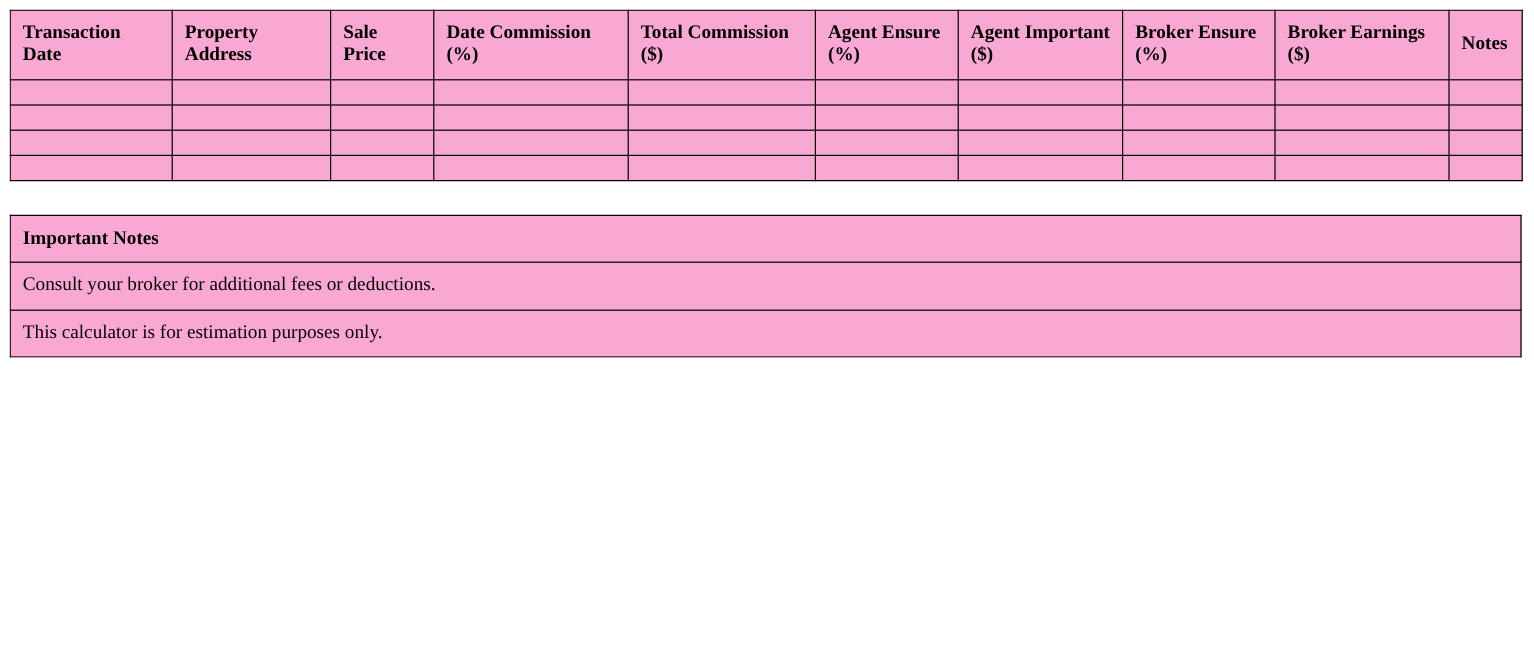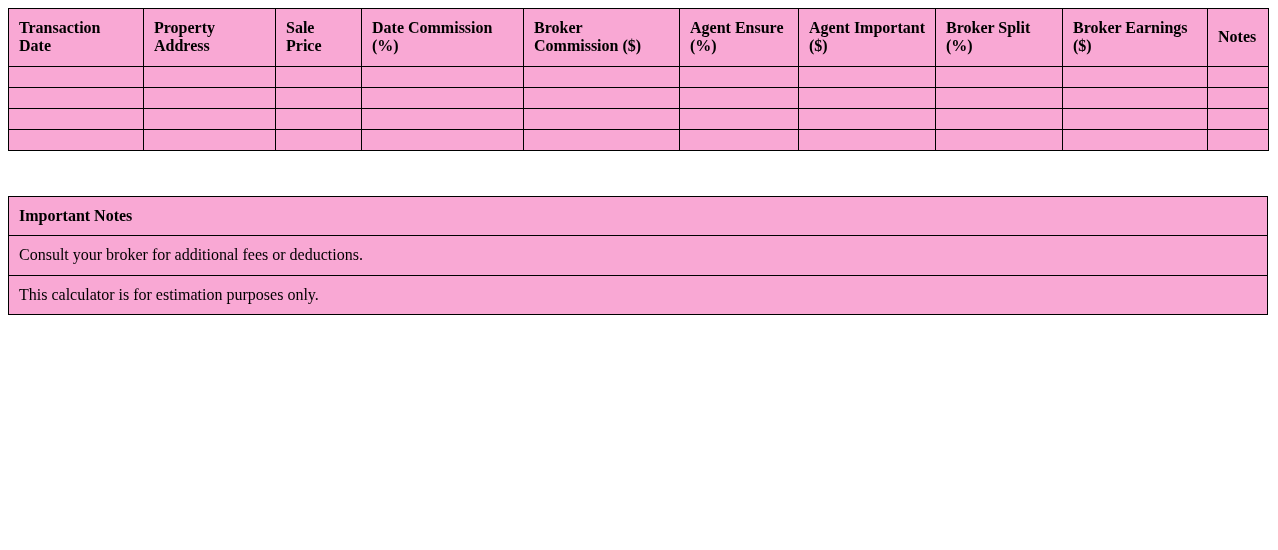--- a/index.html
+++ b/index.html
@@ -30,21 +30,21 @@
     line-height: 1.15;
     word-wrap: break-word;
   }
   th {
     font-weight: bold;
   }
   .commission-table td {
     height: 0; 
   }
   .notes-table {
-    margin-top: 45px;
+    margin-top: 28px;
   }
   .notes-title-cell {
     font-weight: bold;
   }
 </style>
 </head>
 <body>
 
 <table class="commission-table">
   <colgroup>
@@ -58,24 +58,24 @@
     <col style="width:127px">
     <col style="width:145px">
     <col style="width:61px">
   </colgroup>
   <thead>
     <tr>
       <th>Transaction Date</th>
       <th>Property Address</th>
       <th>Sale Price</th>
       <th>Date Commission (%)</th>
-      <th>Broker Commission ($)</th>
+      <th>Total Commission ($)</th>
       <th>Agent Ensure (%)</th>
       <th>Agent Important ($)</th>
-      <th>Broker Split (%)</th>
+      <th>Broker Ensure (%)</th>
       <th>Broker Earnings ($)</th>
       <th>Notes</th>
     </tr>
   </thead>
   <tbody>
 
   <tr>
         <td></td>
         <td></td>
         <td></td>

